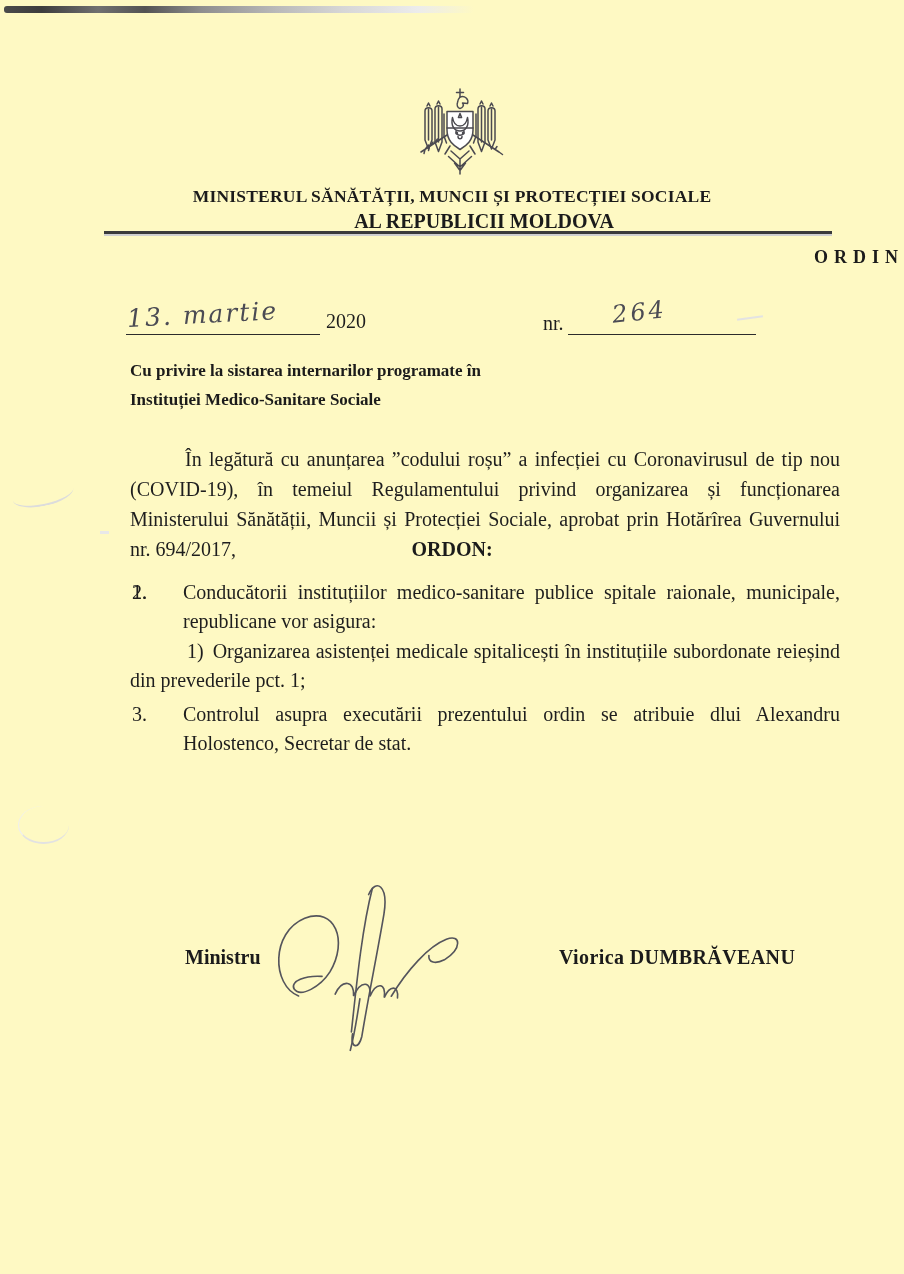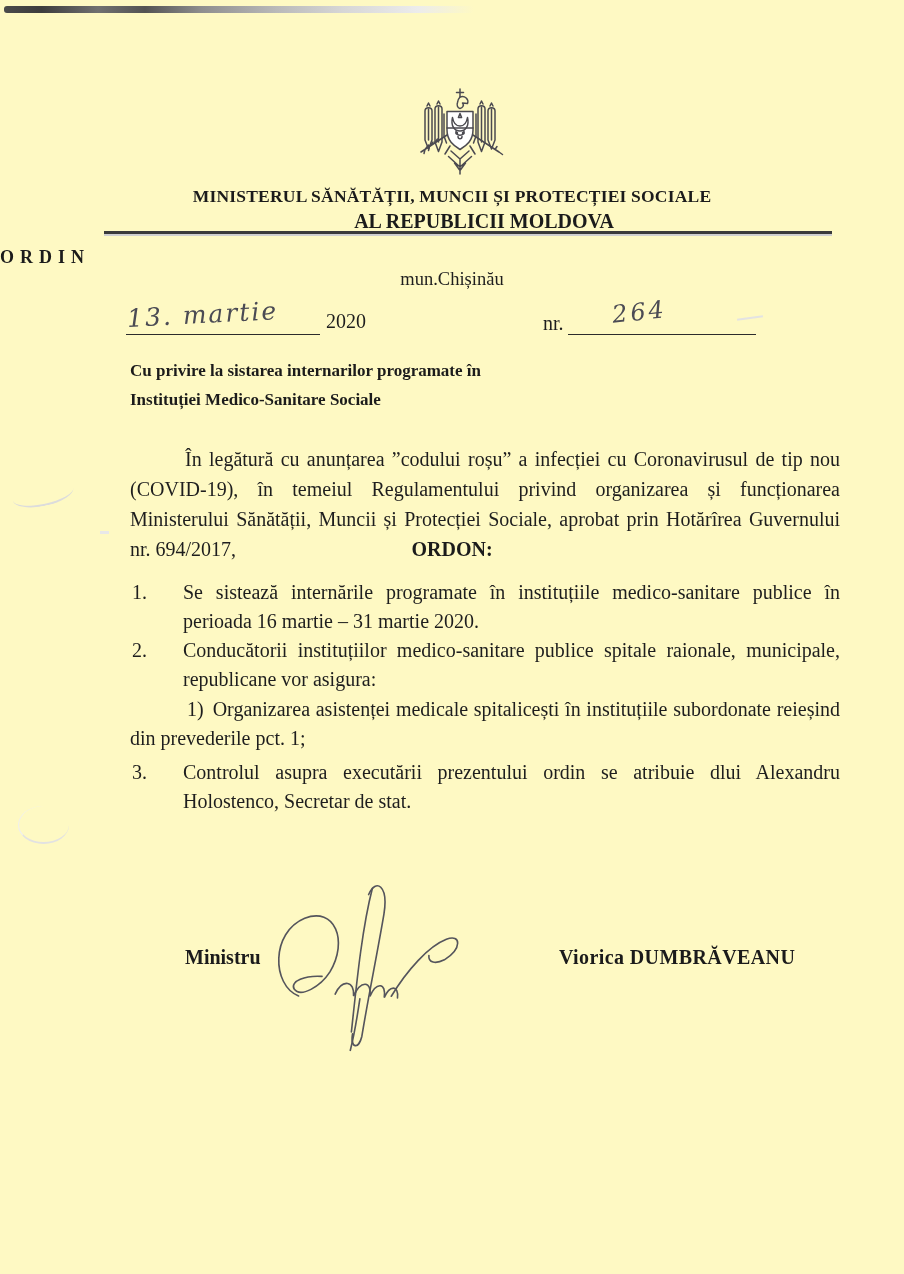--- a/index.html
+++ b/index.html
@@ -27,21 +27,21 @@
   .artifact4{position:absolute;left:100px;top:531px;width:9px;height:3px;background:#e8e8e8;}
 
   .emblem{position:absolute;top:88px;left:415px;width:90px;height:92px;}
 
   .org1{position:absolute;top:186px;left:0;width:100%;text-align:center;
     font-weight:bold;font-size:17.5px;letter-spacing:.2px;color:#1b1b1b;}
   .org2{position:absolute;top:210px;left:0;width:100%;text-align:center;
     font-weight:bold;font-size:20px;color:#1b1b1b;padding-left:32px;}
   .rule{position:absolute;top:231px;left:104px;width:728px;height:0;
     border-top:3px solid #3a3a3a;box-shadow:0 2px 0 #cfcfcf;}
-  .ordin{position:absolute;top:247px;left:0;width:100%;text-align:left;
+  .ordin{position:absolute;top:247px;left:0;width:100%;text-align:right;
     font-weight:bold;font-size:18px;letter-spacing:6px;color:#1b1b1b;}
   .place{position:absolute;top:269px;left:0;width:100%;text-align:center;font-size:18.5px;}
 
   .hw{font-family:"DejaVu Serif", serif;font-style:italic;color:#4b4b54;}
   .hw-date{position:absolute;left:127px;top:300px;font-size:25px;letter-spacing:2px;
     transform:rotate(-3deg);display:inline-block;}
   .date-underline{position:absolute;left:126px;top:334px;width:194px;height:0;
     border-bottom:1.6px solid #2c2c2c;}
   .year{position:absolute;left:326px;top:310px;font-size:20px;}
   .nr-label{position:absolute;left:543px;top:312px;font-size:20px;}
@@ -125,42 +125,40 @@
 
       <path d="M36 63 L45 71 L54 63 M33.5 68.5 L45 79 L56.5 68.5 M39.5 75 L45 82.5 L50.5 75 M45 71 V86"></path>
     </svg>
   </div>
 
   <div class="org1">MINISTERUL SĂNĂTĂȚII, MUNCII ȘI PROTECȚIEI SOCIALE</div>
   <div class="org2">AL REPUBLICII MOLDOVA</div>
   <div class="rule"></div>
 
   <div class="ordin">ORDIN</div>
-  <div class="place">mun.Chișinău</div>
 
   <span class="hw hw-date">13. martie</span>
   <div class="date-underline"></div>
   <span class="year">2020</span>
   <span class="nr-label">nr.</span>
   <div class="nr-underline"></div>
   <span class="hw hw-nr">264</span>
 
   <div class="subject">
     <div>Cu privire la sistarea internarilor programate în</div>
     <div>Instituției Medico-Sanitare Sociale</div>
   </div>
 
   <p class="preamble">În legătură cu anunțarea ”codului roșu” a infecției cu Coronavirusul de tip nou (COVID-19), în temeiul Regulamentului privind organizarea și funcționarea Ministerului Sănătății, Muncii și Protecției Sociale, aprobat prin Hotărîrea Guvernului nr. 694/2017,</p>
 
   <div class="ordon">ORDON:</div>
 
   <div class="items">
     <div class="item">
       <span class="num">1.</span>
-      <span>Se sistează internările programate în instituțiile medico-sanitare publice în perioada 16 martie – 31 martie 2020.</span>
     </div>
     <div class="item">
       <span class="num">2.</span>
       <span>Conducătorii instituțiilor medico-sanitare publice spitale raionale, municipale, republicane vor asigura:</span>
     </div>
     <p class="subitem">
       <span class="snum">1)</span><span>Organizarea asistenței medicale spitalicești în instituțiile subordonate reieșind din prevederile pct. 1;</span>
     </p>
     <div class="item final">
       <span class="num">3.</span>

